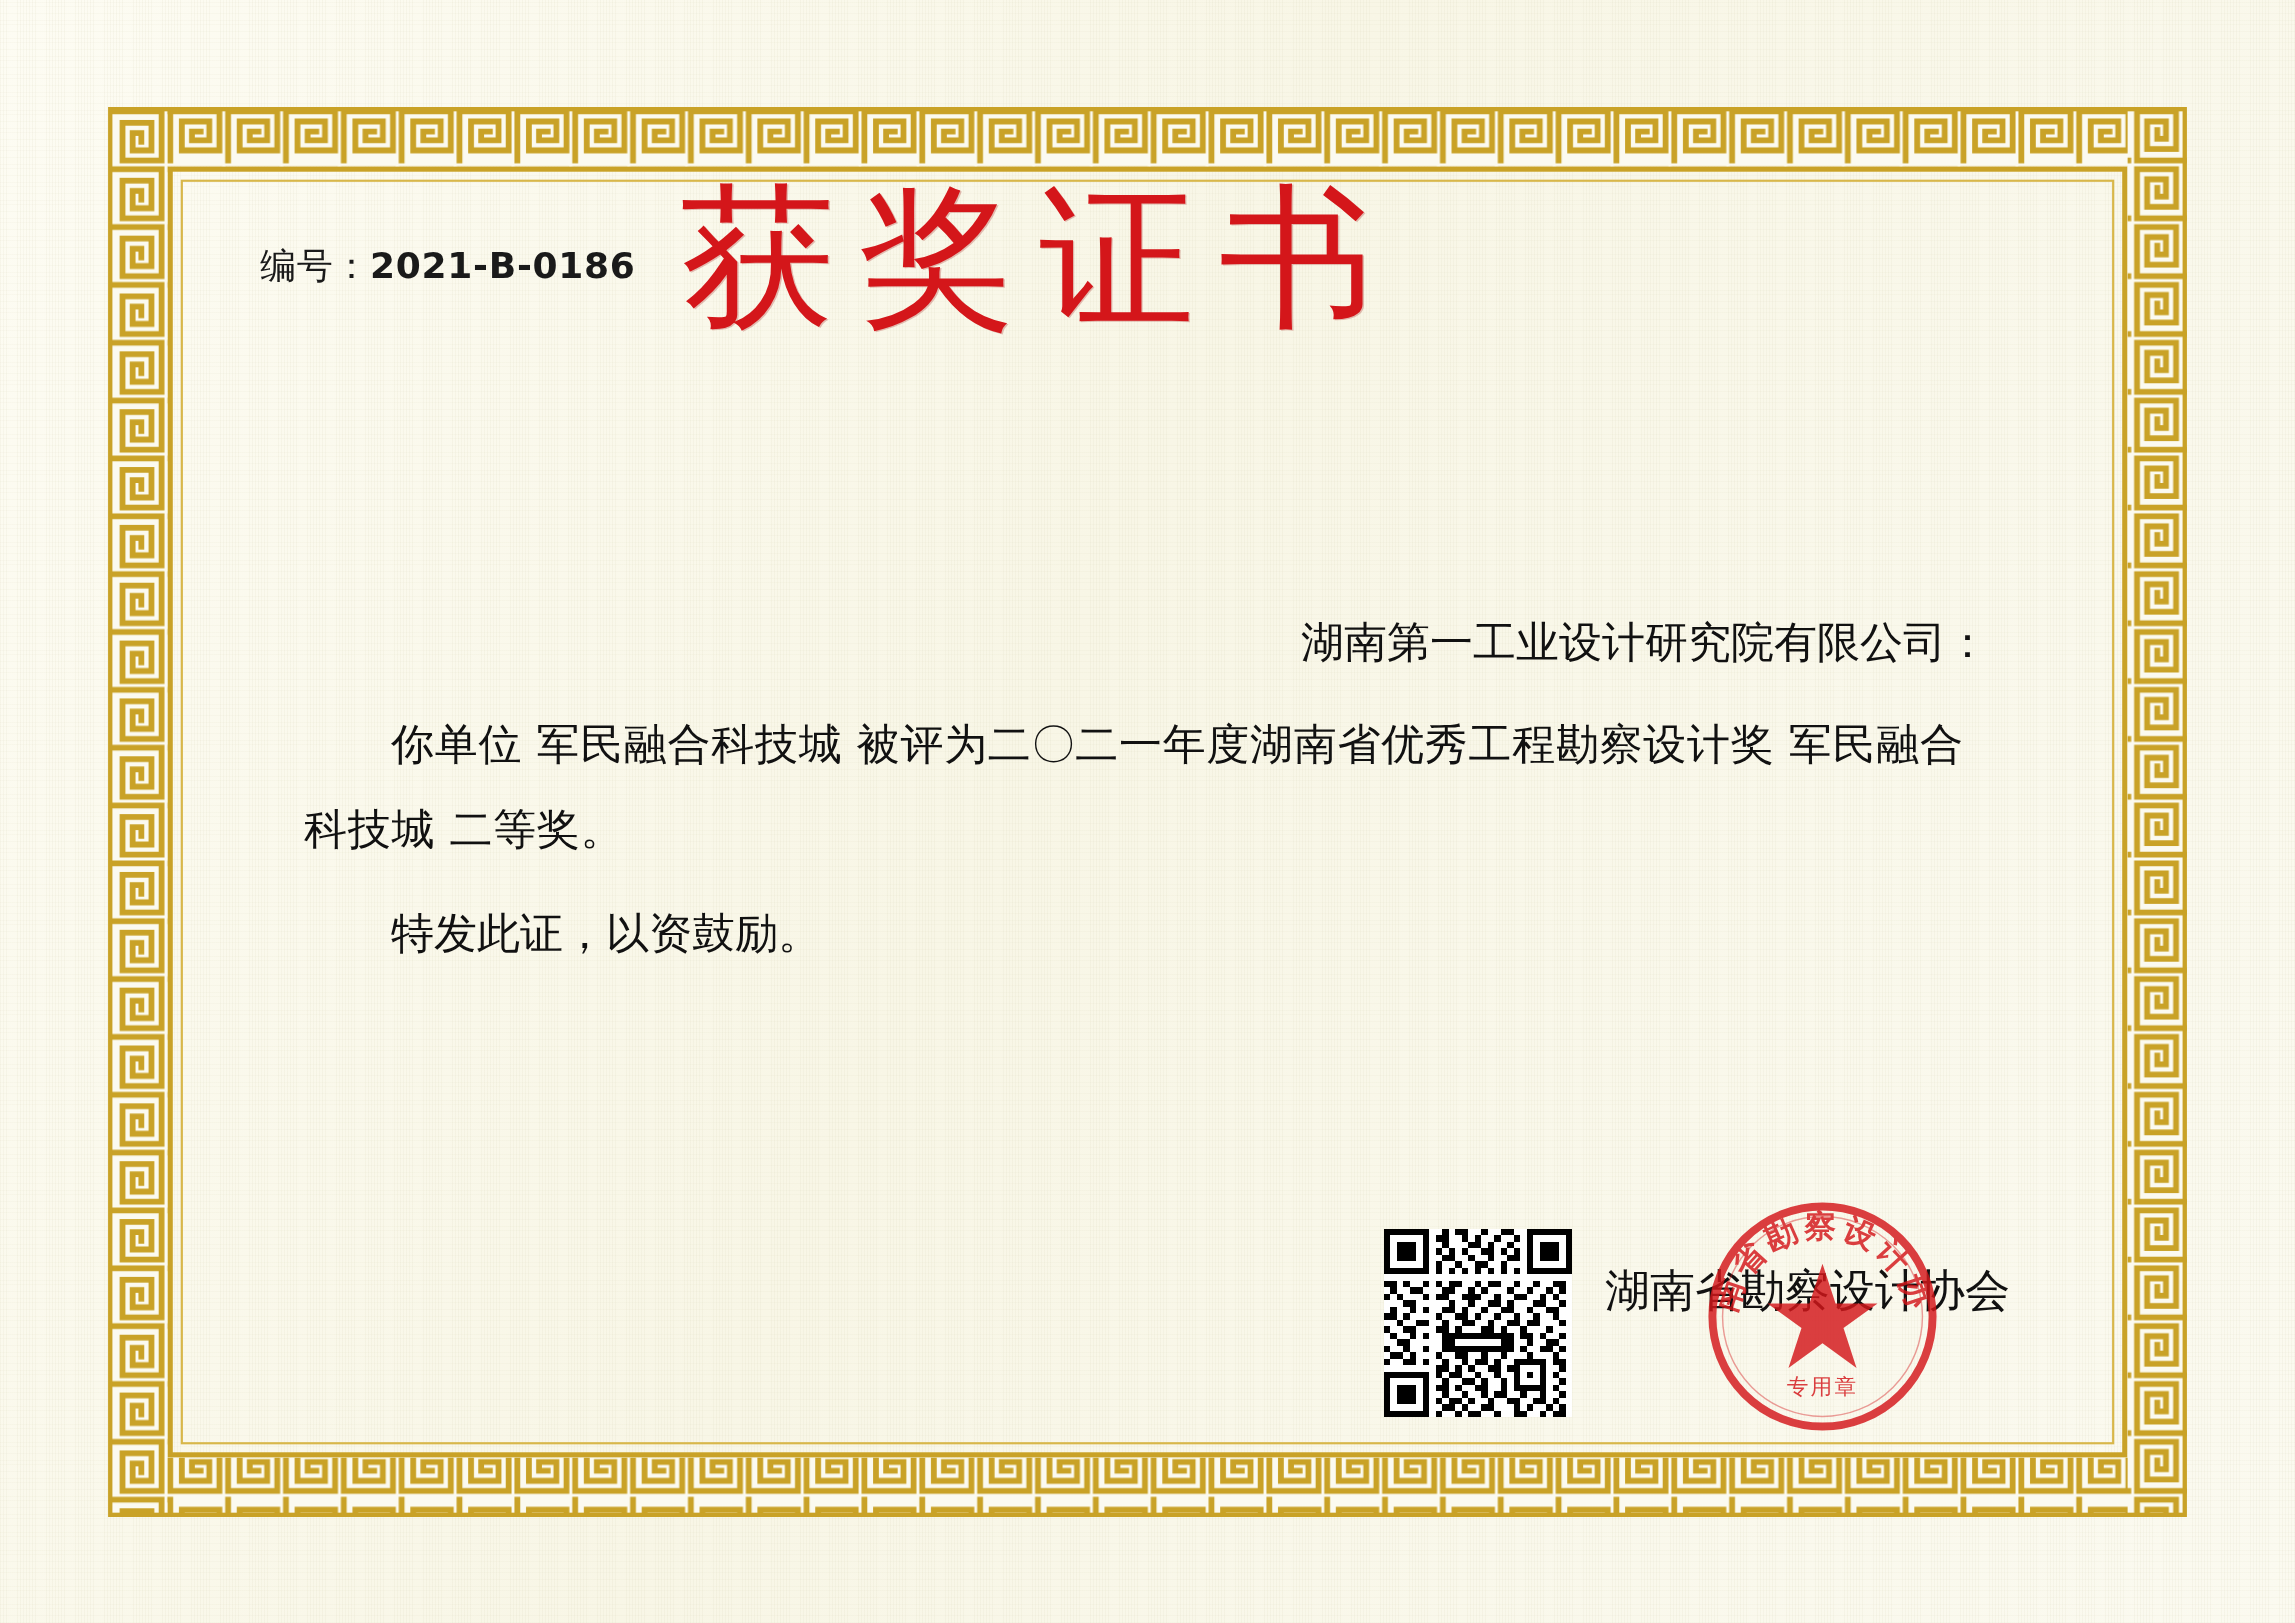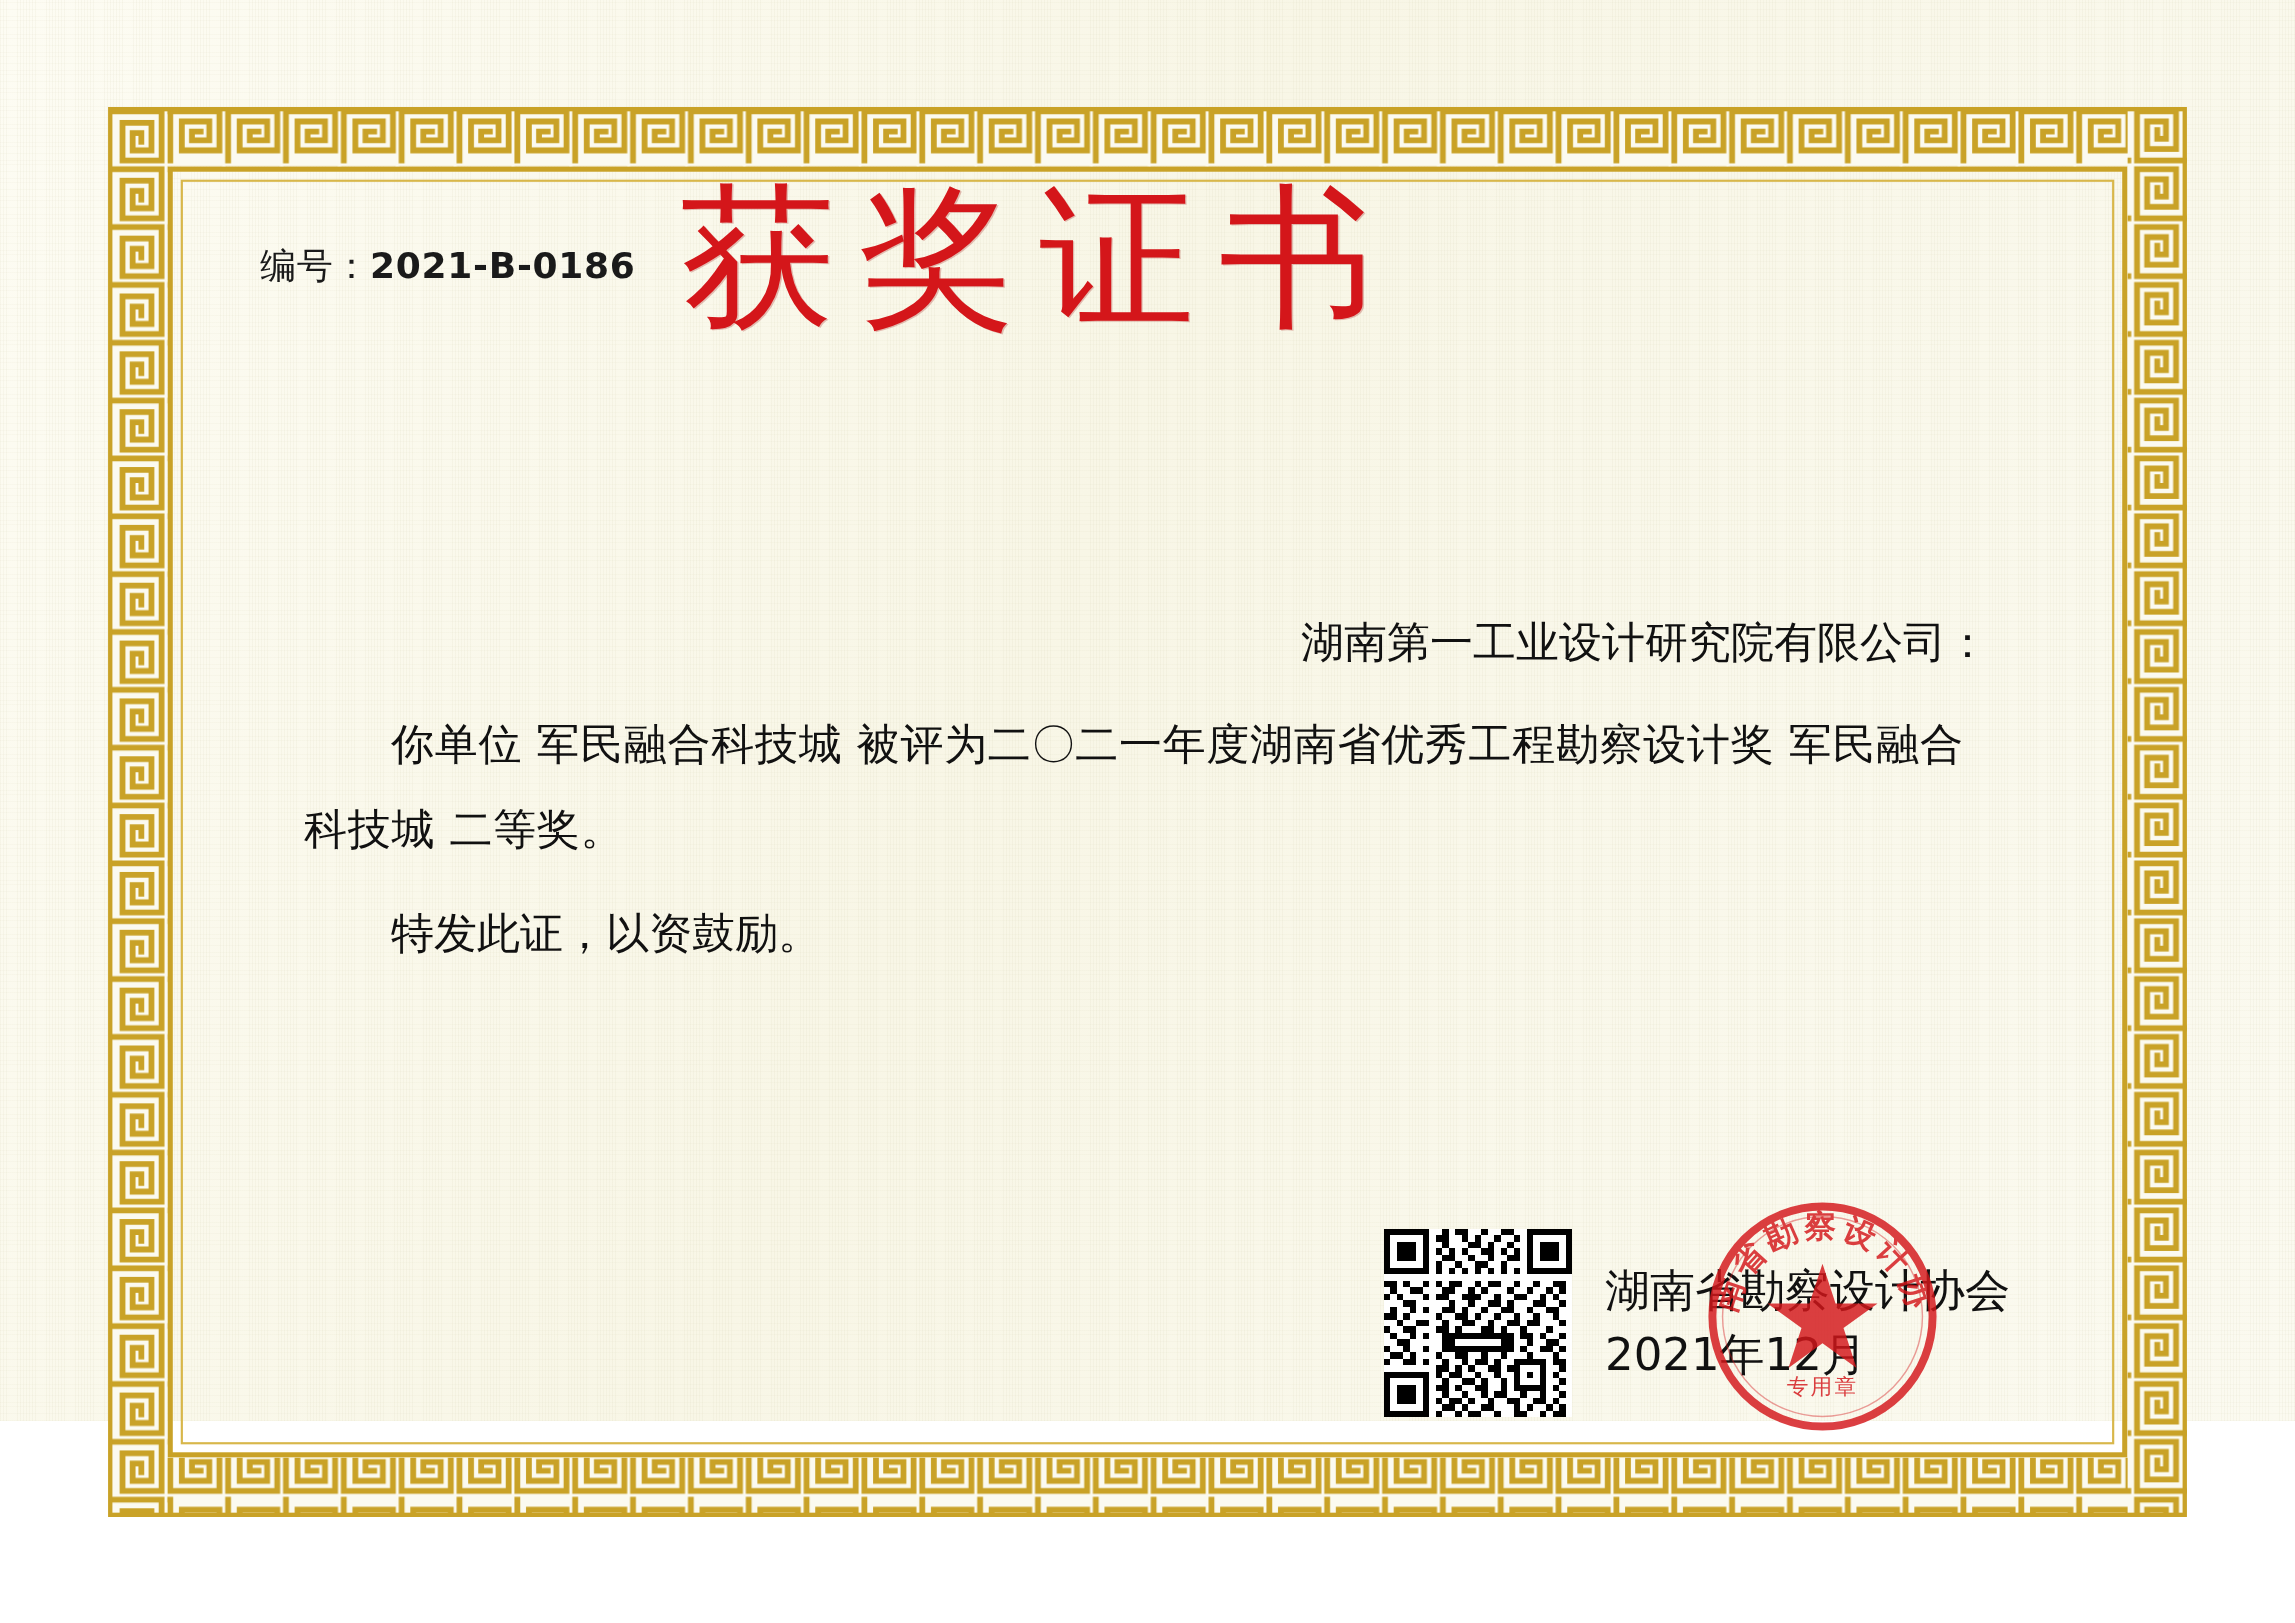--- a/index.html
+++ b/index.html
@@ -10,21 +10,21 @@
   body {
     width: 2295px;
     height: 1623px;
     font-family: "Liberation Sans", sans-serif;
     overflow: hidden;
   }
 
   .certificate {
     position: relative;
     width: 2295px;
-    height: 1421px;
+    height: 1623px;
     background: #e5e5e5;
     box-sizing: border-box;
   }
 
   
   .paper-texture {
     position: absolute;
     inset: 0;
     background:
       repeating-linear-gradient(90deg, rgba(200,195,160,0.10) 0px, rgba(200,195,160,0.10) 0.7px, rgba(255,255,255,0) 0.7px, rgba(255,255,255,0) 2.9px),
@@ -413,21 +413,20 @@
           <rect x="17" y="28" width="1" height="1"></rect>
         <rect x="20" y="28" width="2" height="1"></rect>
           <rect x="24" y="28" width="1" height="1"></rect>
         <rect x="26" y="28" width="2" height="1"></rect>
       </g>
     </svg>
   </div>
 
   <div class="signature">
     <div>湖南省勘察设计协会</div>
-    <div>2021年12月</div>
   </div>
 
   <div class="seal">
     <svg width="239" height="239" viewBox="0 0 330 330">
       <g opacity="0.82">
         <circle cx="165" cy="165" r="152" fill="none" stroke="#d4161a" stroke-width="11"></circle>
         <circle cx="165" cy="165" r="138" fill="none" stroke="#d4161a" stroke-width="2" opacity="0.5"></circle>
 
         <path d="M165 92 L183 147 L241 147 L194 181 L212 236 L165 202 L118 236 L136 181 L89 147 L147 147 Z" fill="#d4161a"></path>
 

